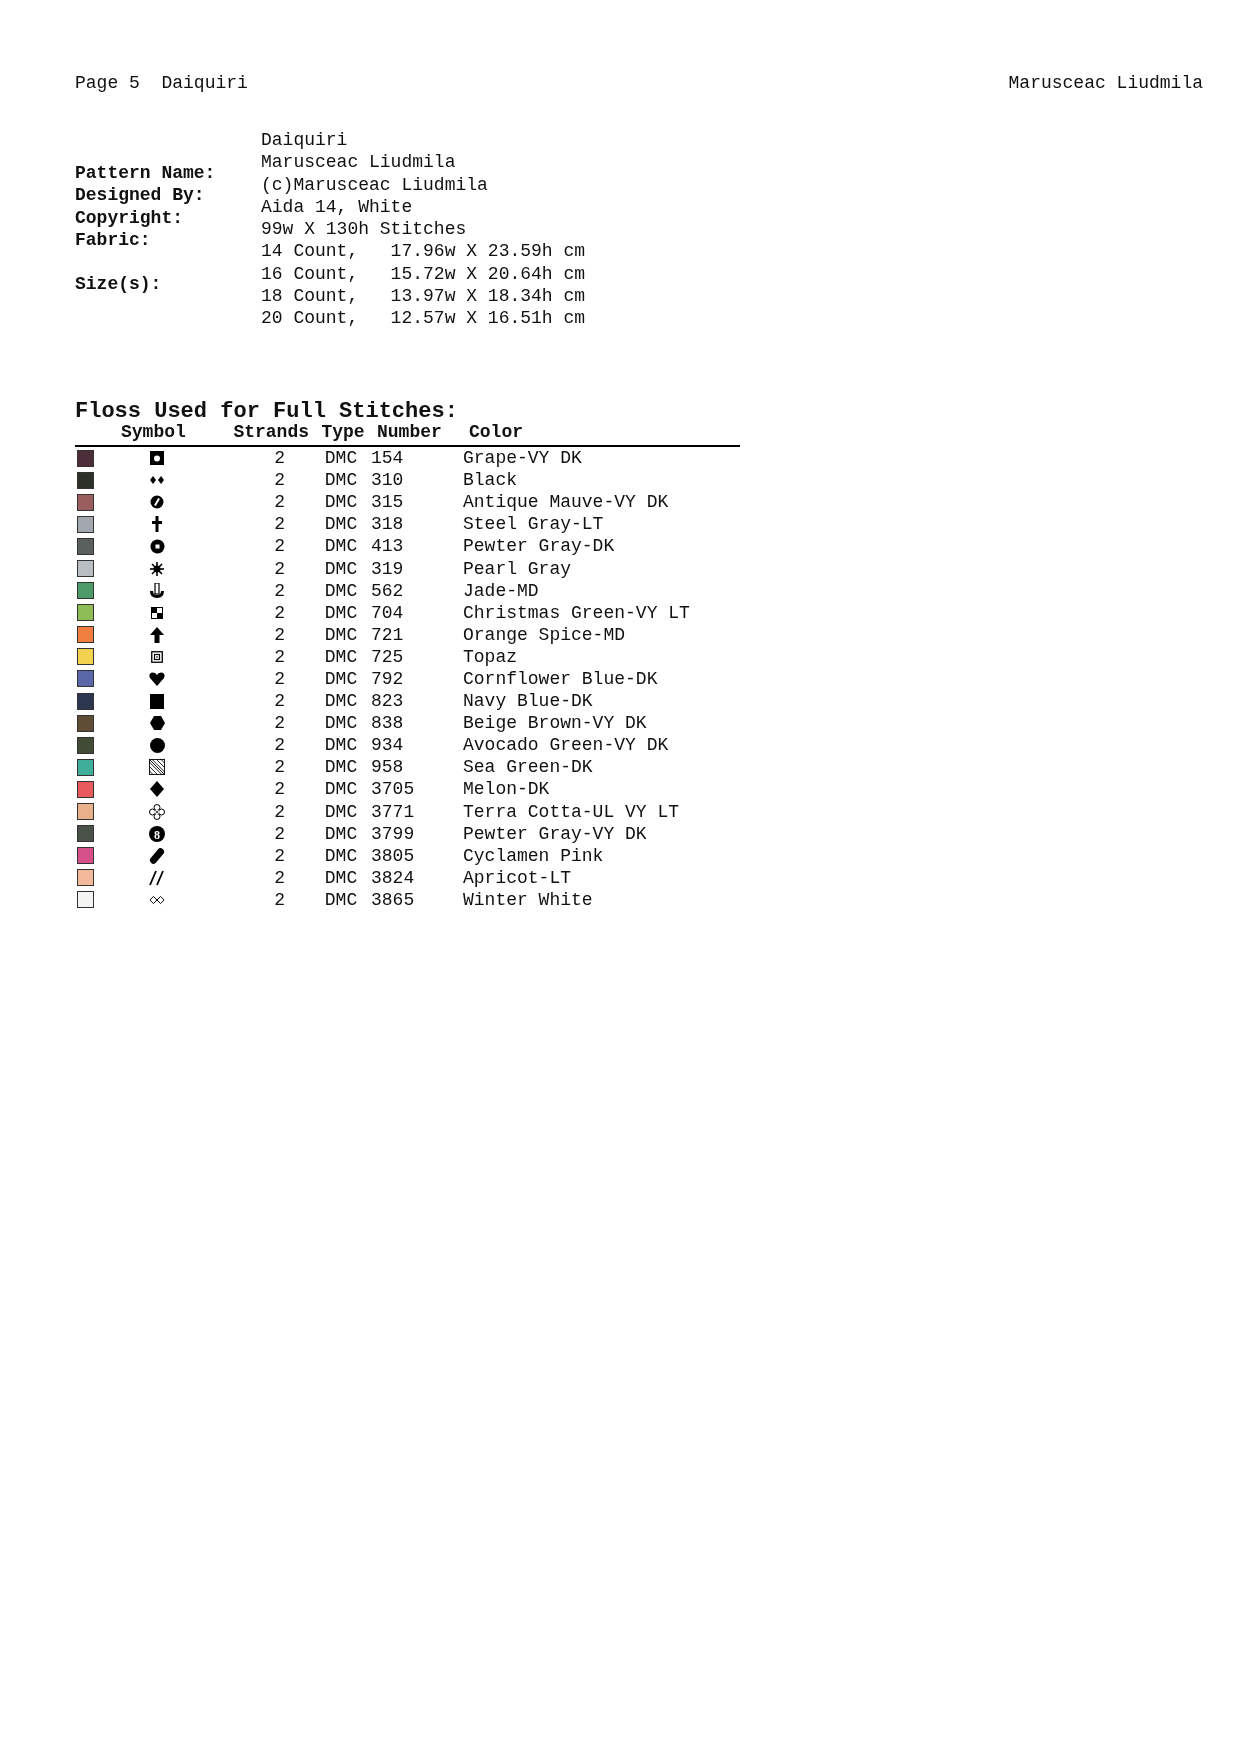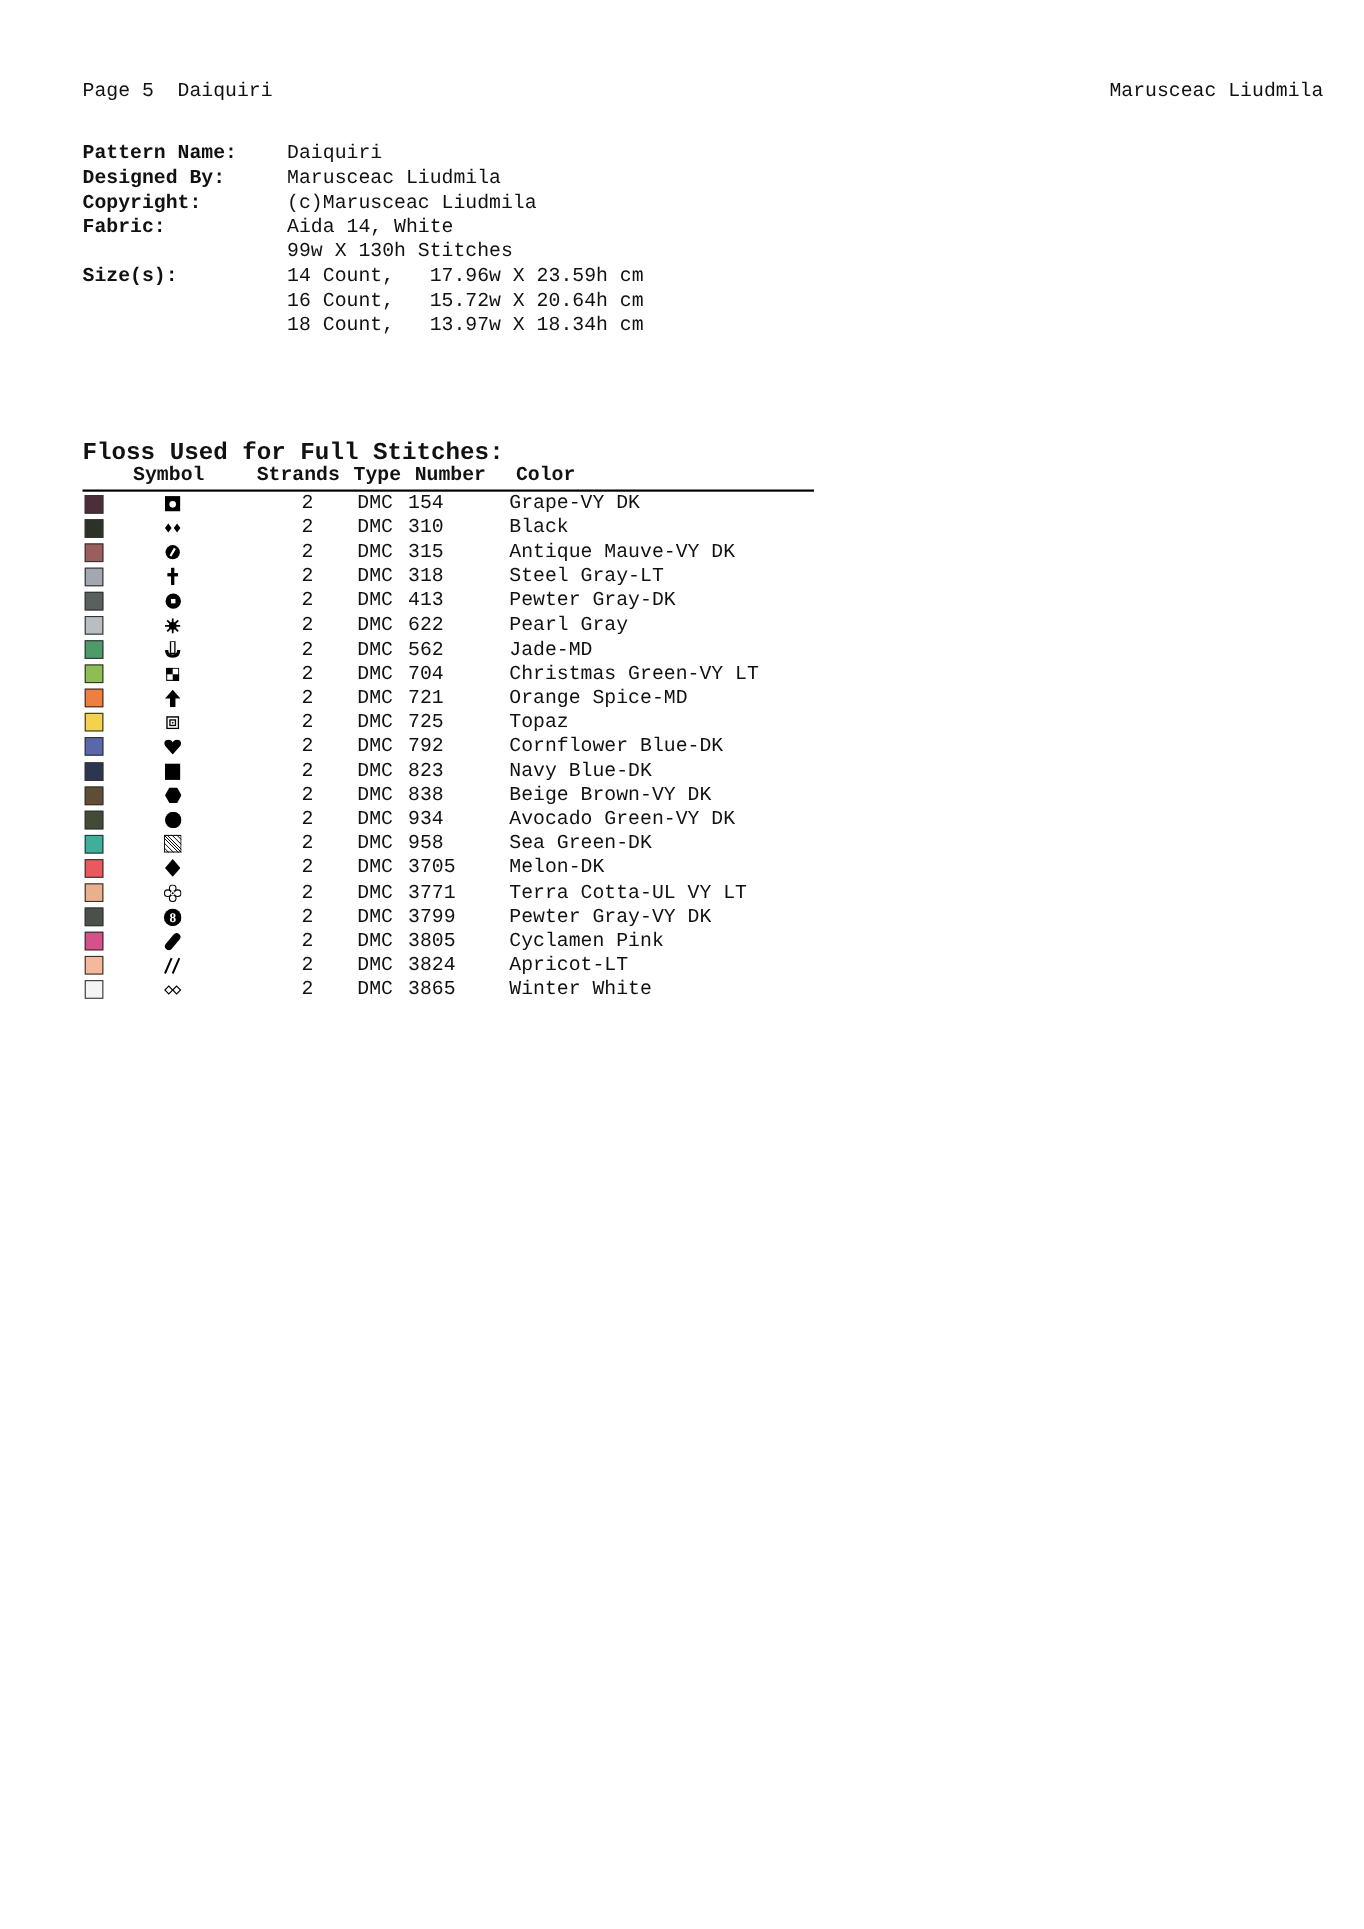--- a/index.html
+++ b/index.html
@@ -2,21 +2,21 @@
 <html><head>
 <meta charset="utf-8">
 <style>
   html, body { margin: 0; padding: 0; background: #ffffff; }
   body { width: 1240px; height: 1754px; position: relative; overflow: hidden;
          font-family: "Liberation Mono", "DejaVu Sans Mono", monospace; color: #111; }
   .hdr-left { position: absolute; left: 75px; top: 73px; font-size: 18px; white-space: pre; }
   .hdr-right { position: absolute; right: 37px; top: 73px; font-size: 18px; }
   .info { position: absolute; left: 75px; top: 129px; font-size: 18px; line-height: 22.3px; }
   .info-row { display: flex; height: 22.3px; }
-  .info-label { width: 186px; font-weight: bold; white-space: pre; }
+  .info-label { width: 186px; font-weight: bold; white-space: pre; margin-top: 33px; }
   .info-val { white-space: pre; }
   .floss-title { position: absolute; left: 75px; top: 399px; font-size: 22px; font-weight: bold; }
   .table { position: absolute; left: 75px; top: 422px; width: 665px; font-size: 18px; }
   .thead { display: flex; height: 23px; font-weight: bold; border-bottom: 2px solid #000; }
   .col-sw { width: 34px; }
   .col-sym { width: 96px; text-align: center; }
   .col-str { width: 88px; text-align: right; padding-right: 0px; }
   .col-type { width: 68px; padding-left: 10px; box-sizing: content-box; text-align: center; }
   .col-num { width: 92px; padding-left: 0px; }
   .col-col { flex: 1; }
@@ -64,20 +64,24 @@
     <span class="info-val">14 Count,   17.96w X 23.59h cm</span>
   </div>
   <div class="info-row">
     <span class="info-label"></span>
     <span class="info-val">16 Count,   15.72w X 20.64h cm</span>
   </div>
   <div class="info-row">
     <span class="info-label"></span>
     <span class="info-val">18 Count,   13.97w X 18.34h cm</span>
   </div>
+  <div class="info-row">
+    <span class="info-label"></span>
+    <span class="info-val">20 Count,   12.57w X 16.51h cm</span>
+  </div>
 </div>
 
 <div class="floss-title">Floss Used for Full Stitches:</div>
 
 <div class="table">
   <div class="thead">
     <span class="col-sw"></span>
     <span class="col-sym">Symbol</span>
     <span class="col-str">Strands</span>
     <span class="col-type">Type</span>
@@ -186,21 +190,21 @@
                 <line x1="0" y1="7" x2="14" y2="7"></line>
                 <line x1="2" y1="2" x2="12" y2="12"></line>
                 <line x1="12" y1="2" x2="2" y2="12"></line>
               </g>
               <circle cx="7" cy="7" r="3.5" fill="#000"></circle>
             </svg>
           </span>
         </span>
     <span class="col-str">2</span>
     <span class="col-type">DMC</span>
-    <span class="col-num">622</span>
+    <span class="col-num">319</span>
     <span class="col-col">Pearl Gray</span>
   </div>
 
   <div class="trow">
     <span class="col-sw">
           <span class="swatch" style="display: block; background: rgb(79, 154, 105);"></span>
         </span>
     <span class="col-sym">
           <span class="sym">
             <svg width="16" height="16" viewBox="0 0 16 16">

